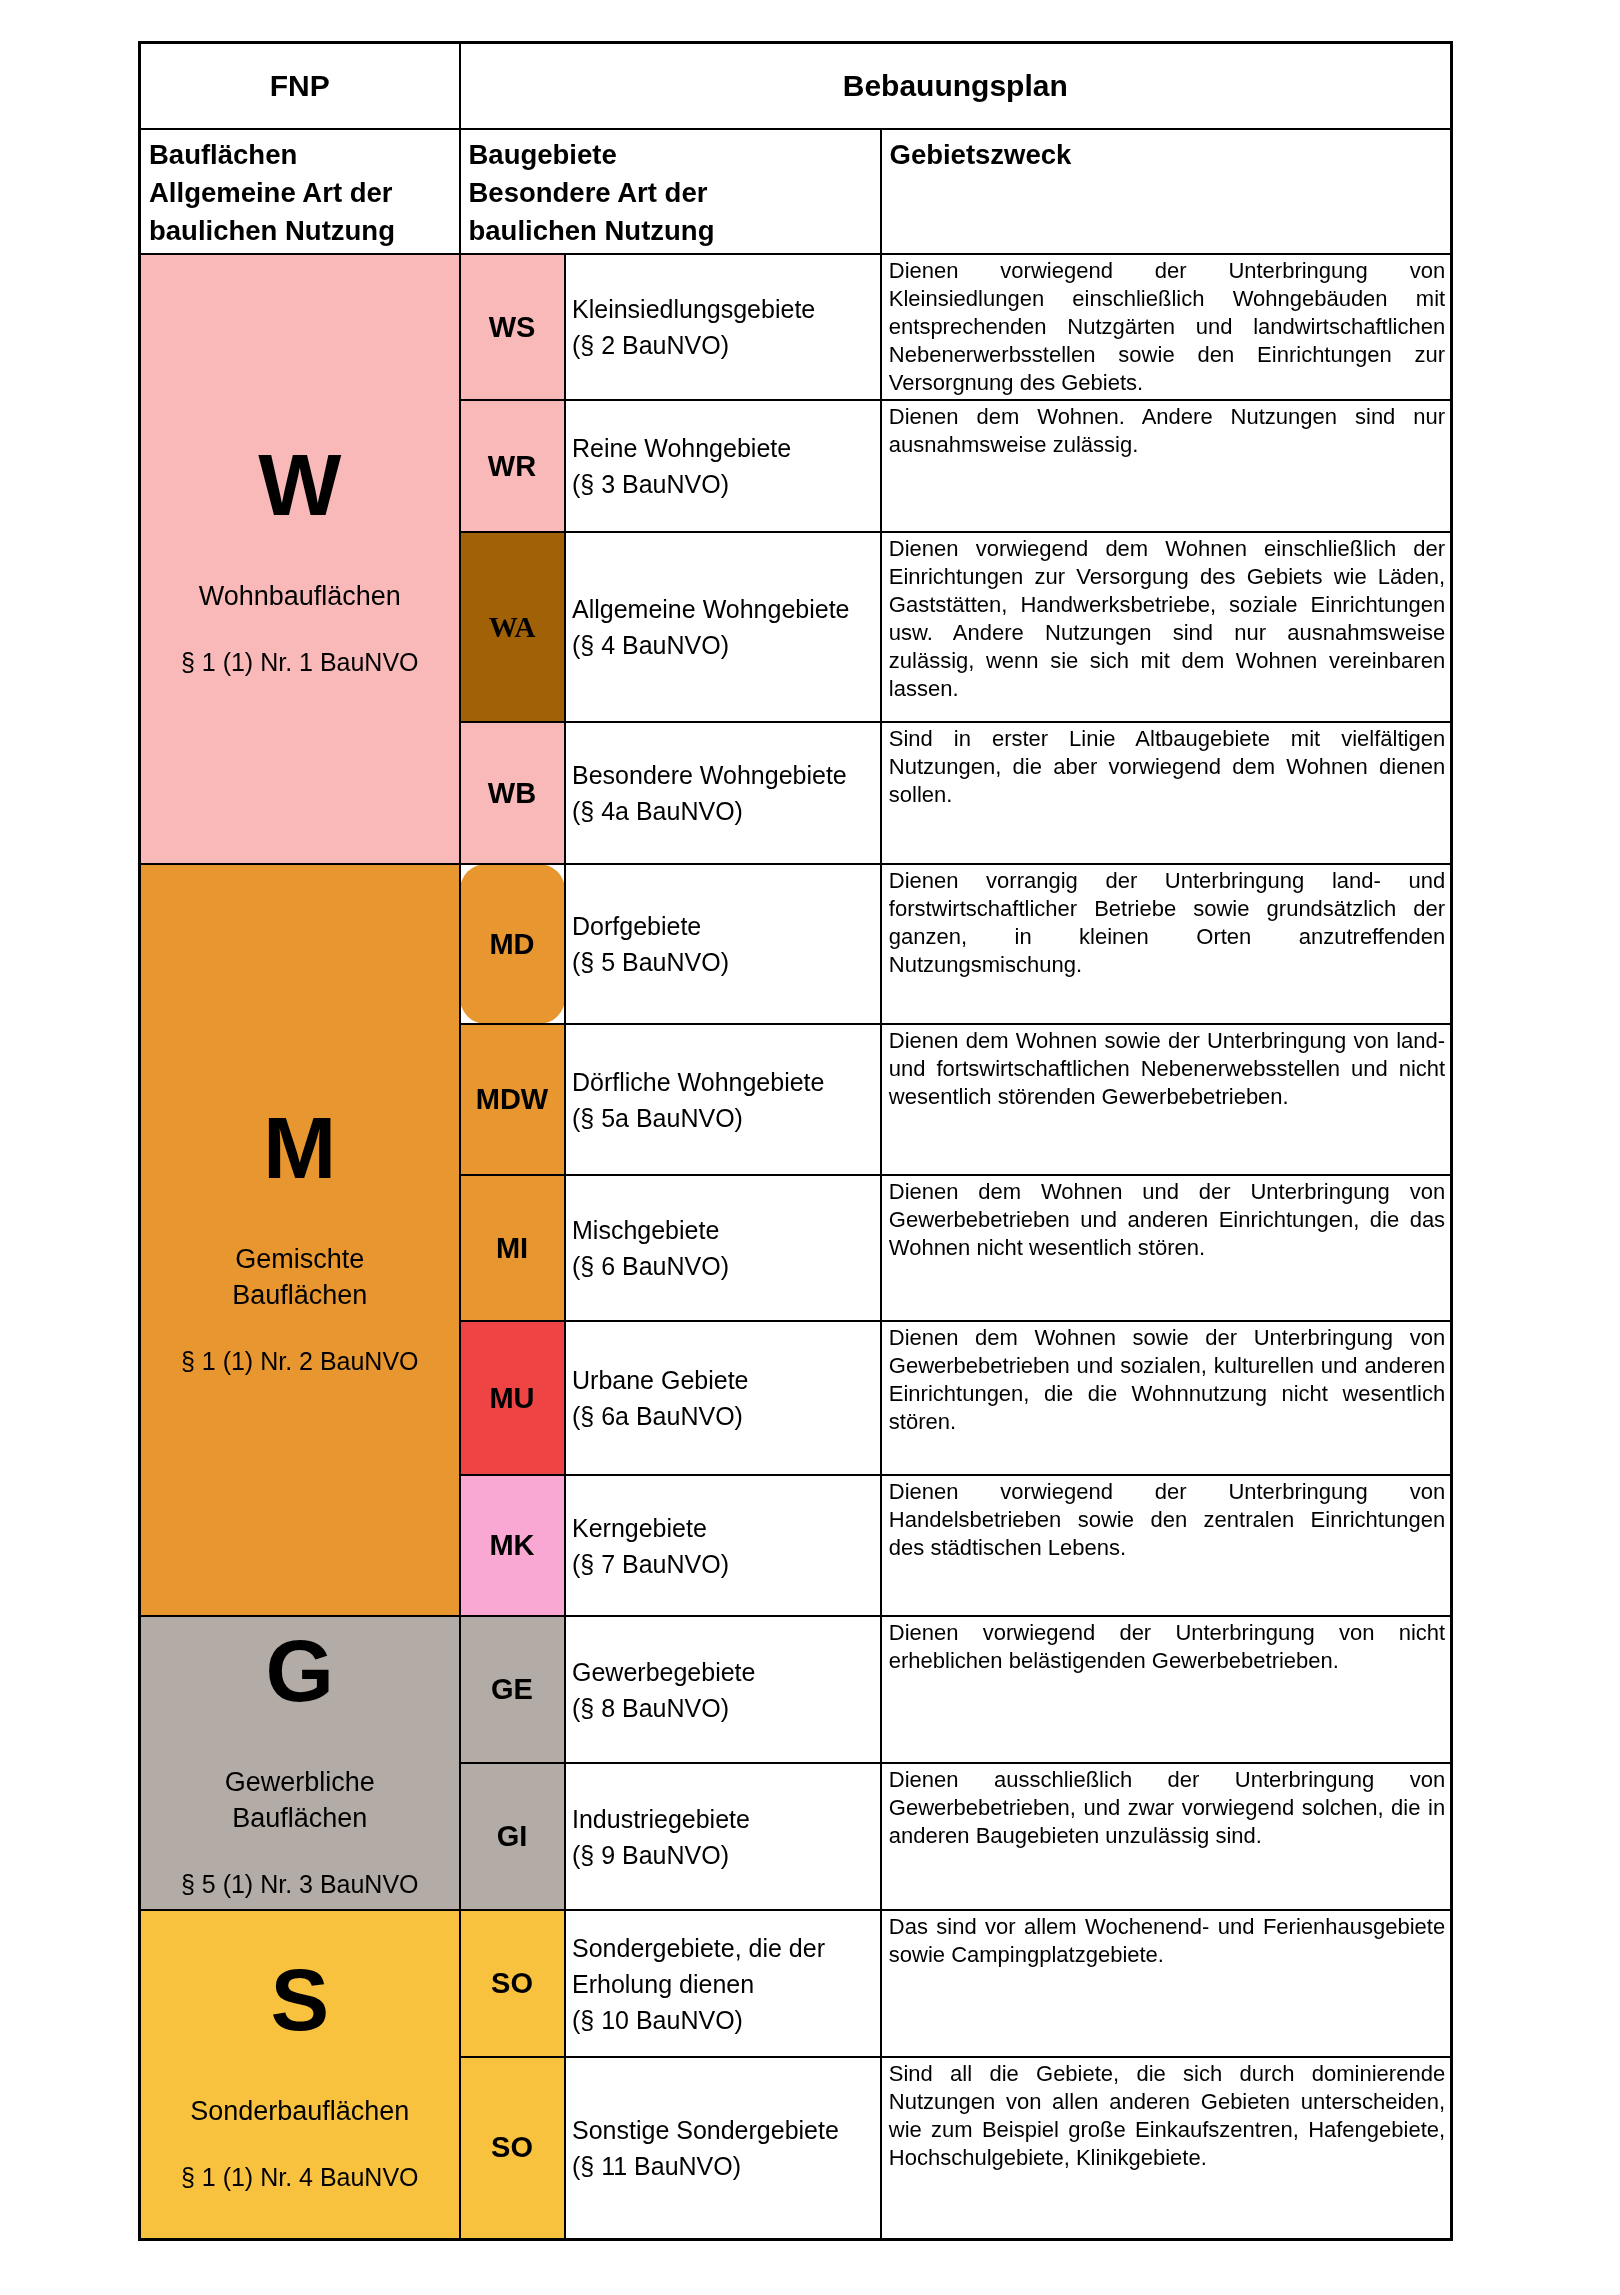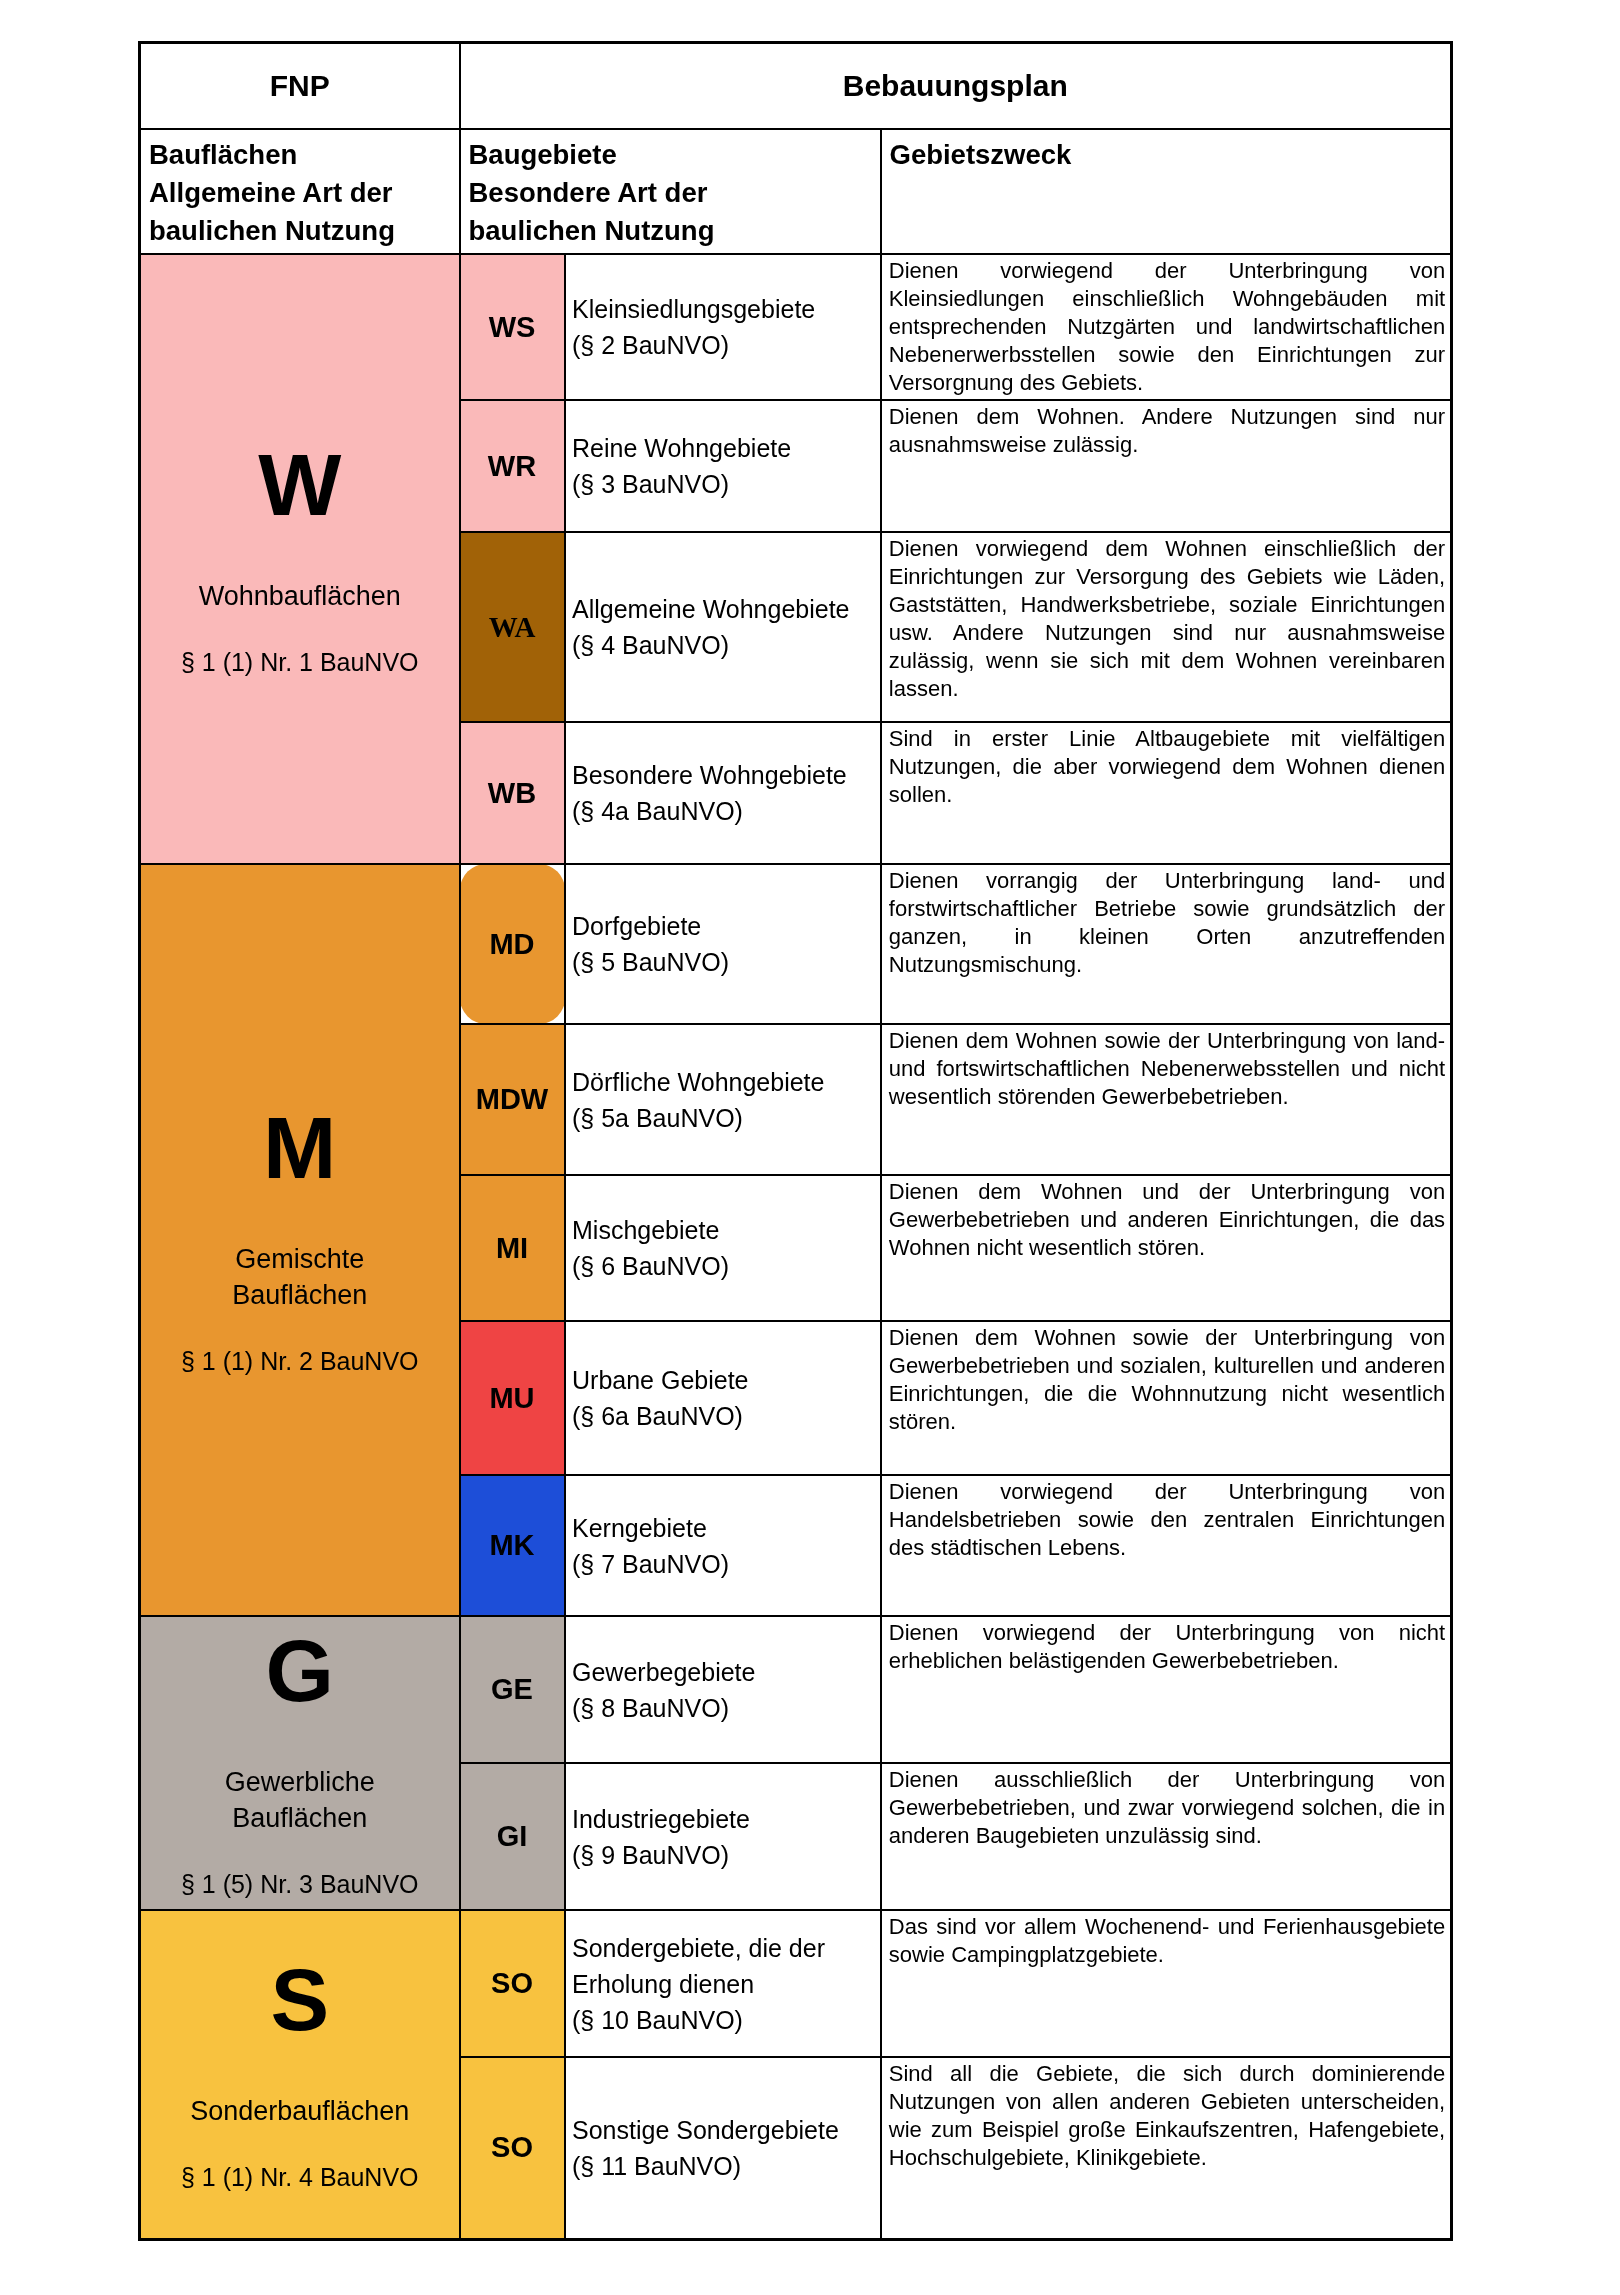--- a/index.html
+++ b/index.html
@@ -125,32 +125,32 @@
 (§ 6 BauNVO)</td>
     <td class="purpose">Dienen dem Wohnen und der Unterbringung von Gewerbebetrieben und anderen Einrichtungen, die das Wohnen nicht wesentlich stören.</td>
   </tr>
   <tr style="height:154px">
     <td class="code" style="background-color: #ef4444;">MU</td>
     <td class="label pre">Urbane Gebiete
 (§ 6a BauNVO)</td>
     <td class="purpose">Dienen dem Wohnen sowie der Unterbringung von Gewerbebetrieben und sozialen, kulturellen und anderen Einrichtungen, die die Wohnnutzung nicht wesentlich stören.</td>
   </tr>
   <tr style="height:141px">
-    <td class="code" style="background-color: #1d4ed8;">MK</td>
+    <td class="code" style="background-color: #f9a8d4;">MK</td>
     <td class="label pre">Kerngebiete
 (§ 7 BauNVO)</td>
     <td class="purpose">Dienen vorwiegend der Unterbringung von Handelsbetrieben sowie den zentralen Einrichtungen des städtischen Lebens.</td>
   </tr>
 
   <tr style="height:147px">
     <td class="group" rowspan="2" style="background-color: rgb(179, 171, 165);">
       <div class="gletter">G</div>
       <div class="gname pre">Gewerbliche
 Bauflächen</div>
-      <div class="glaw">§ 1 (5) Nr. 3 BauNVO</div>
+      <div class="glaw">§ 5 (1) Nr. 3 BauNVO</div>
     </td>
     <td class="code" style="background-color: rgb(179, 171, 165); text-align: center;">GE</td>
     <td class="label pre">Gewerbegebiete
 (§ 8 BauNVO)</td>
     <td class="purpose">Dienen vorwiegend der Unterbringung von nicht erheblichen belästigenden Gewerbebetrieben.</td>
   </tr>
   <tr style="height:147px">
     <td class="code" style="background-color: rgb(179, 171, 165);">GI</td>
     <td class="label pre">Industriegebiete
 (§ 9 BauNVO)</td>

